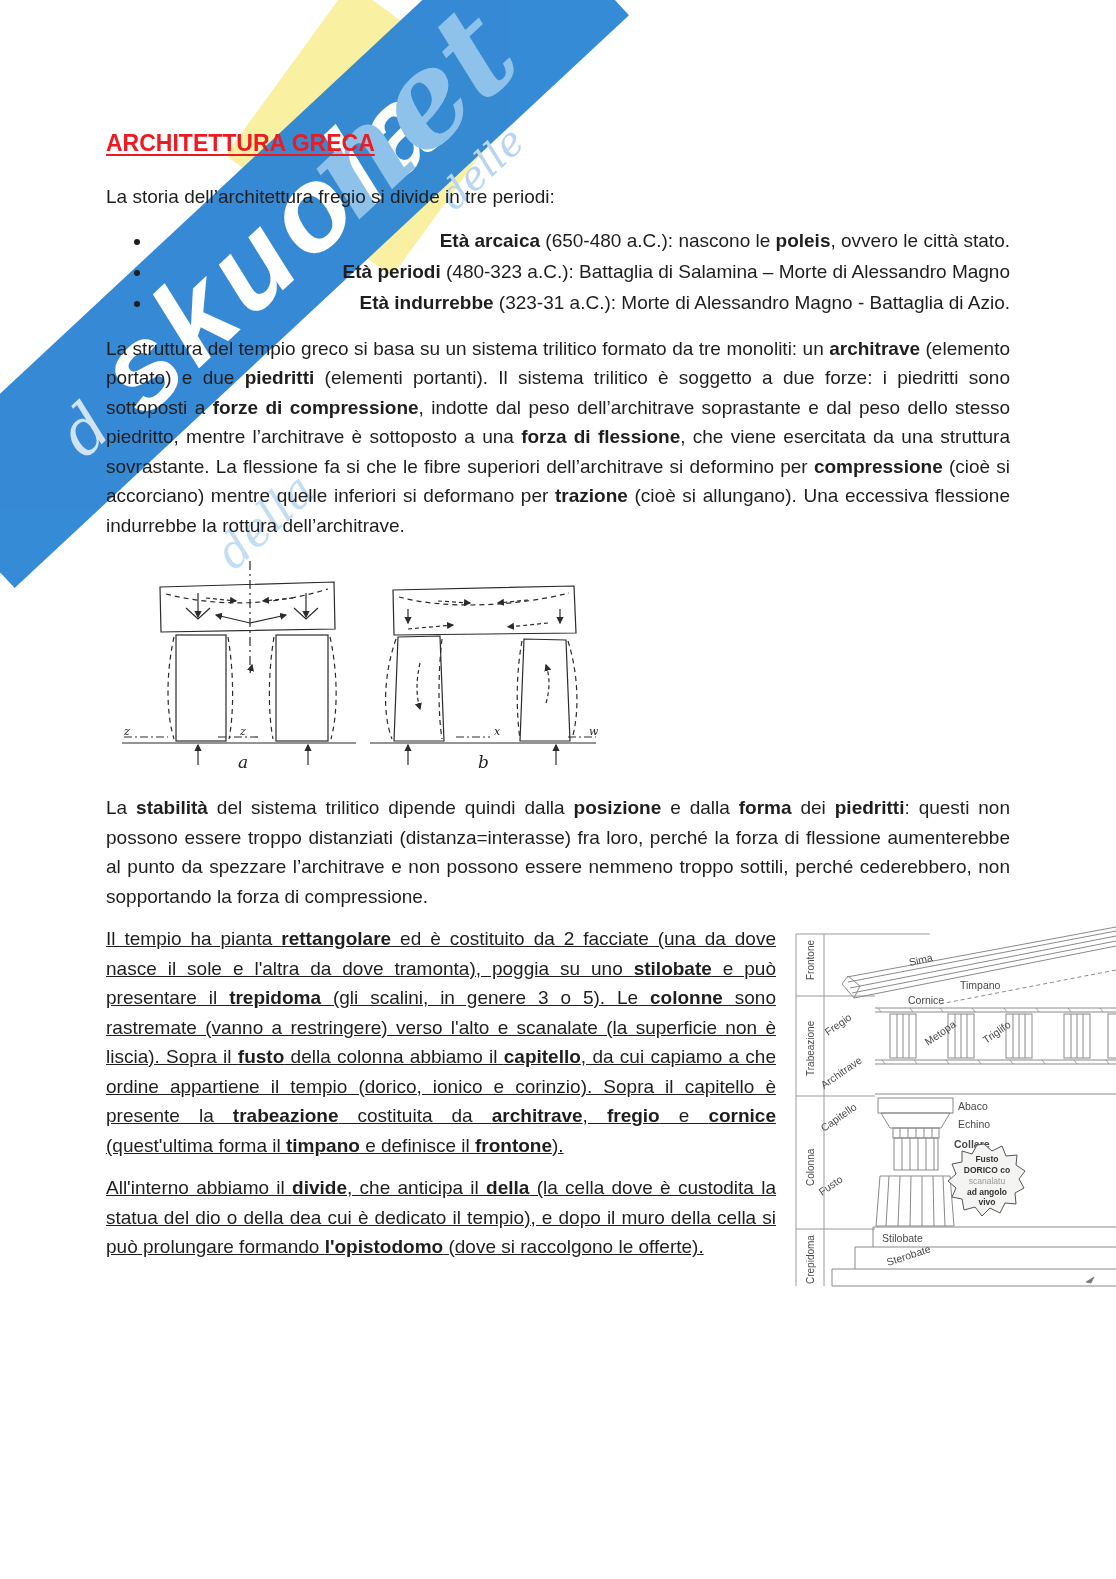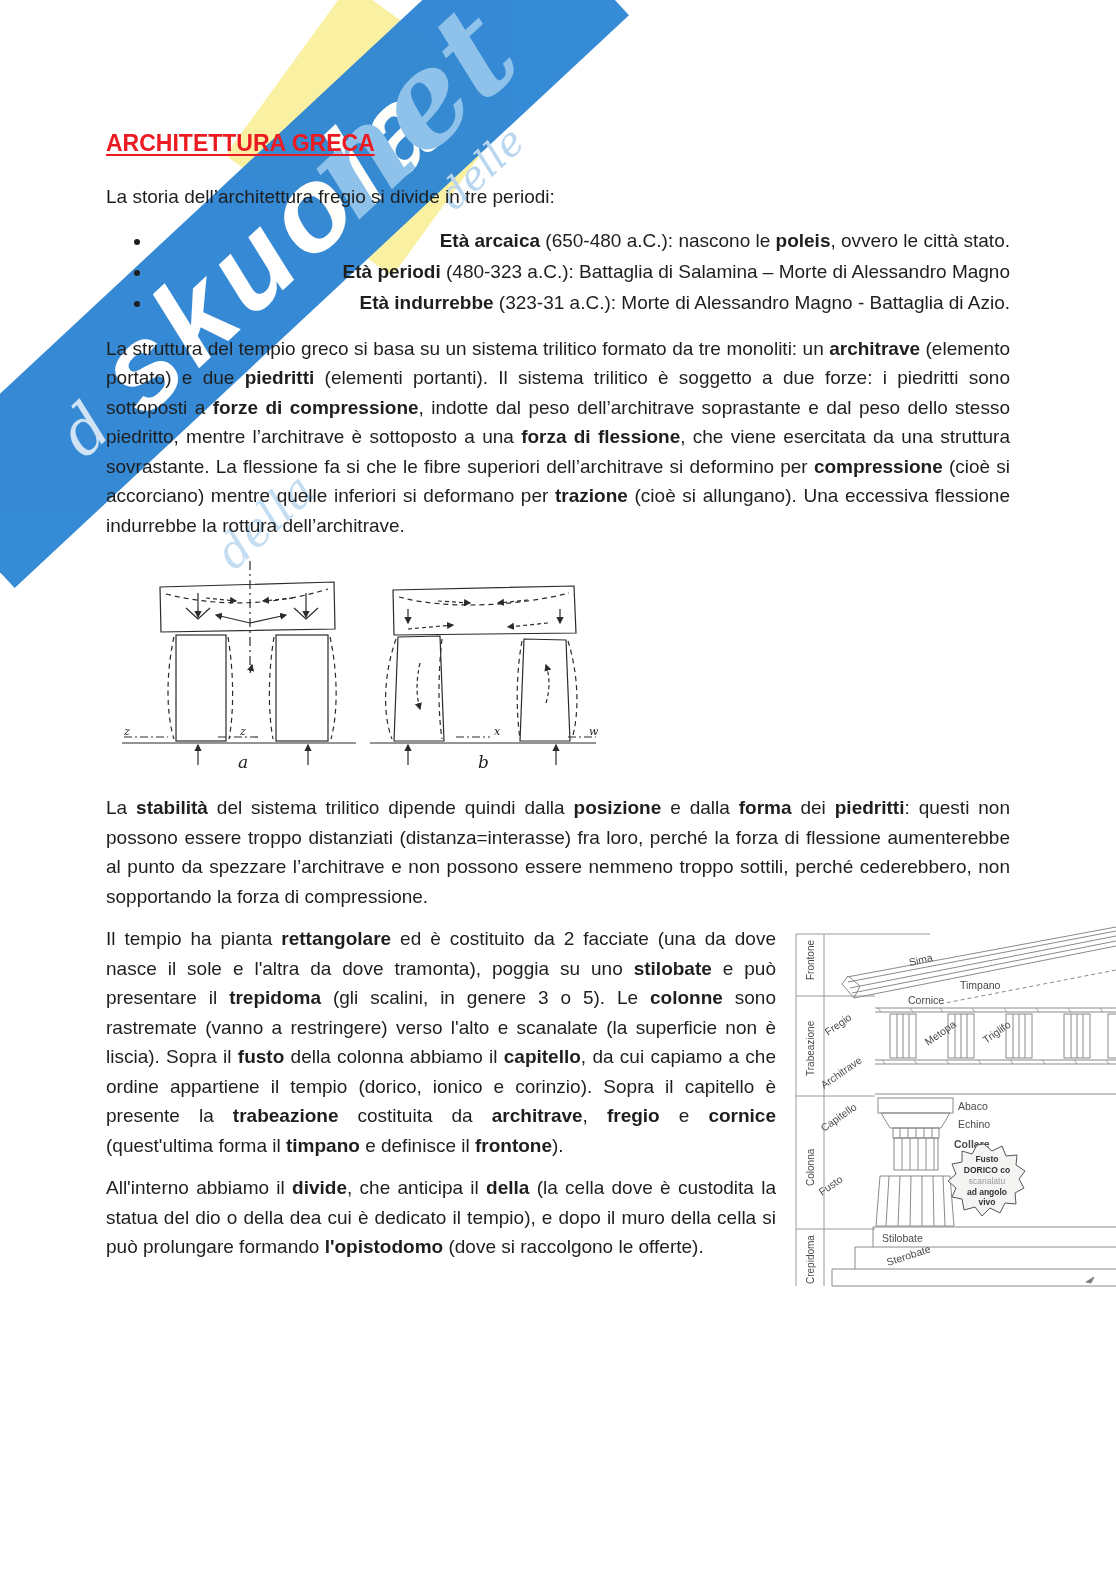--- a/index.html
+++ b/index.html
@@ -37,21 +37,21 @@
     text-decoration:underline;text-decoration-thickness:2px;text-underline-offset:3px;
     margin:0 0 25px 0;
   }
   p{font-size:19px;line-height:29.5px;margin:0 0 13px 0;}
   .just{text-align:justify;}
   ul.periods{margin:2px 0 16px 0;padding-left:46px;text-align:right;}
   ul.periods li{font-size:19px;line-height:31px;padding-left:6px;}
   h2.red{color:#d32a2a;font-size:19.5px;font-weight:bold;margin:16px 0 17px 0;}
   b{font-weight:bold;}
   figure{margin:10px 0 14px 2px;}
-  .section2{display:flex;gap:14px;width:calc(100% + 104px);align-items:flex-start;margin-top:4px;}
+  .section2{display:flex;gap:14px;width:calc(100% + 104px);align-items:flex-start;margin-top:4px;text-decoration:underline;}
   .col-text{width:670px;flex:0 0 auto;}
   .col-img{flex:0 0 auto;}
   svg text{font-family:"Liberation Sans",sans-serif;}
   .dg-label{fill:#4a4a4a;font-size:10.5px;}
   .dg-side{fill:#4a4a4a;font-size:10px;}
   .dg-star{fill:#333;font-size:8.5px;font-weight:bold;}
   .dg-star-light{fill:#9a9a9a;font-size:8.5px;}
   .sk-label{fill:#222;font-size:17px;font-family:"DejaVu Serif",serif;font-style:italic;}
   .sk-small{fill:#222;font-size:11px;font-family:"DejaVu Serif",serif;font-style:italic;}
 </style>

